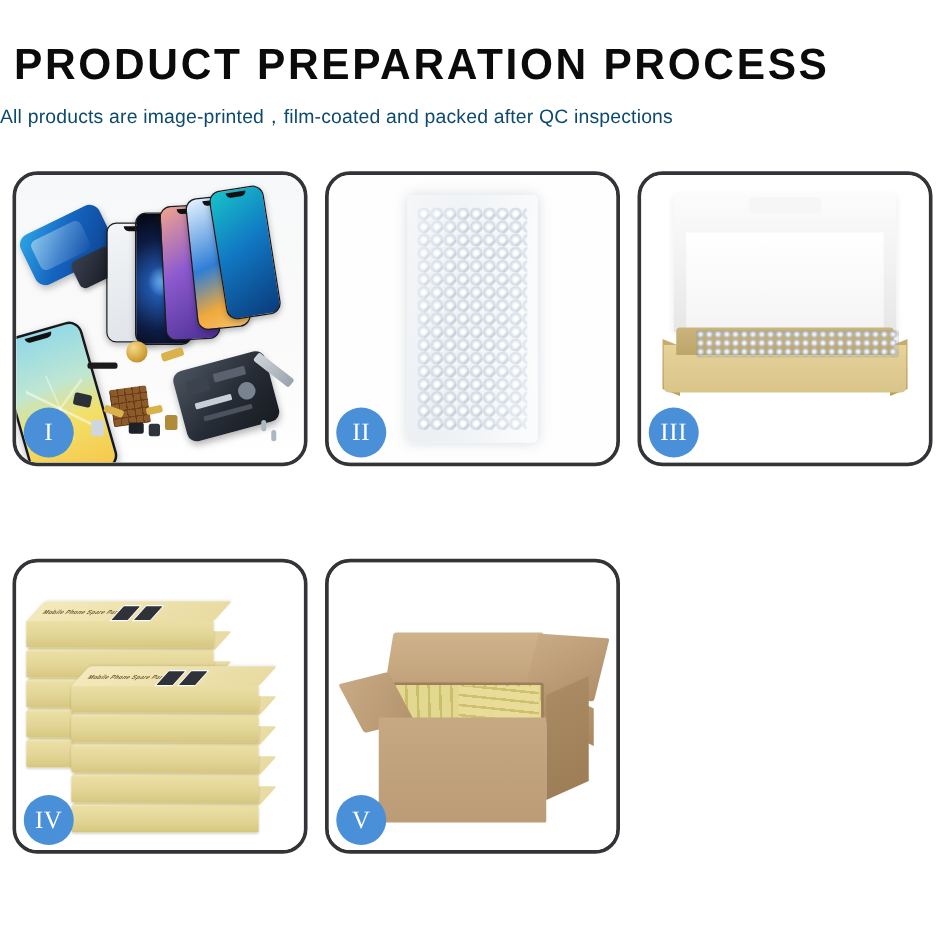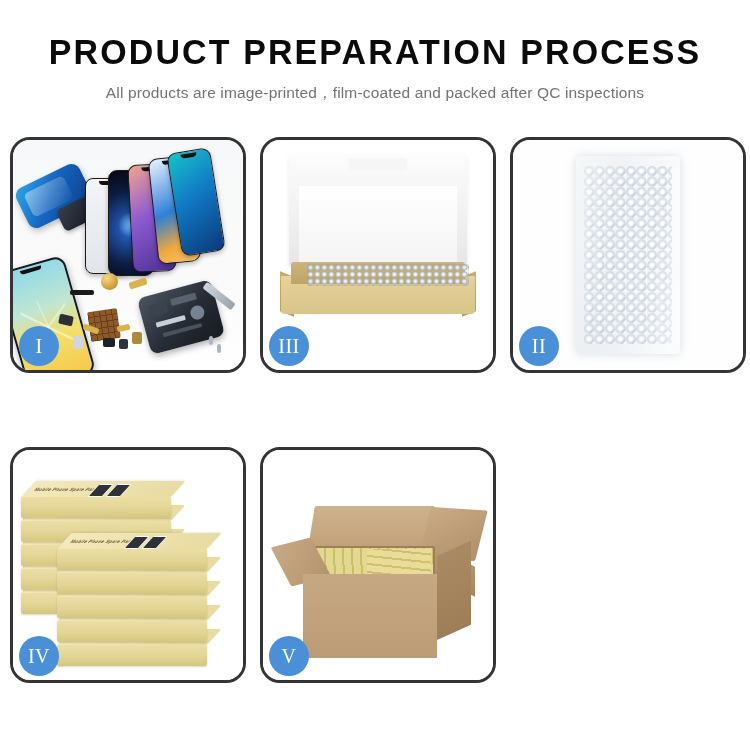--- a/index.html
+++ b/index.html
@@ -5,29 +5,29 @@
   html,body{margin:0;padding:0;}
   body{
     width:750px;height:750px;
     background:#ffffff;
     font-family:"Liberation Sans","DejaVu Sans",sans-serif;
     overflow:hidden;
   }
   .page{position:relative;width:750px;height:750px;background:#fff;}
 
   
-  .header{padding-top:34px;text-align:center;}
+  .header{padding-top:34px;}
   .title{
     font-size:35px;font-weight:700;color:#0b0b0b;
     letter-spacing:2.2px;line-height:1;
     transform:scaleX(.97);
     white-space:nowrap;
   }
   .subtitle{
-    margin-top:14px;font-size:15.5px;color:#737373;
+    margin-top:14px;font-size:15.5px;color:#0c4a6e;
     letter-spacing:.15px;white-space:nowrap;
   }
 
   
   .grid{
     position:absolute;left:10px;top:137px;
     width:730px;
     display:grid;
     grid-template-columns:repeat(3,230px);
     grid-template-rows:repeat(2,230px);
@@ -398,44 +398,44 @@
         <div class="chip c3"></div>
         <div class="chip c4"></div>
         <div class="screw" style="left:196px;top:196px;"></div>
         <div class="screw" style="left:204px;top:204px;"></div>
         <div class="tweezer"></div>
       </div>
       <div class="badge">I</div>
     </div>
 
     <div class="panel">
+      <div class="scene p2">
+        <div class="bagwrap">
+          <div class="bubbles"></div>
+          <div class="bagsheen"></div>
+        </div>
+      </div>
+      <div class="badge">II</div>
+    </div>
+
+    <div class="panel">
       <div class="scene p3">
         <div class="lid">
           <div class="lid-tab"></div>
         </div>
         <div class="boxbase">
           <div class="box-left"></div>
           <div class="box-right"></div>
           <div class="box-front"></div>
           <div class="box-inner">
             <div class="box-contents"></div>
           </div>
         </div>
       </div>
       <div class="badge">III</div>
-    </div>
-
-    <div class="panel">
-      <div class="scene p2">
-        <div class="bagwrap">
-          <div class="bubbles"></div>
-          <div class="bagsheen"></div>
-        </div>
-      </div>
-      <div class="badge">II</div>
     </div>
 
     <div class="panel">
       <div class="scene p4">
         <div class="stack">
           <div class="sbox L1">
               <div class="top"></div>
             </div>
           <div class="sbox L2">
               <div class="top"></div>

